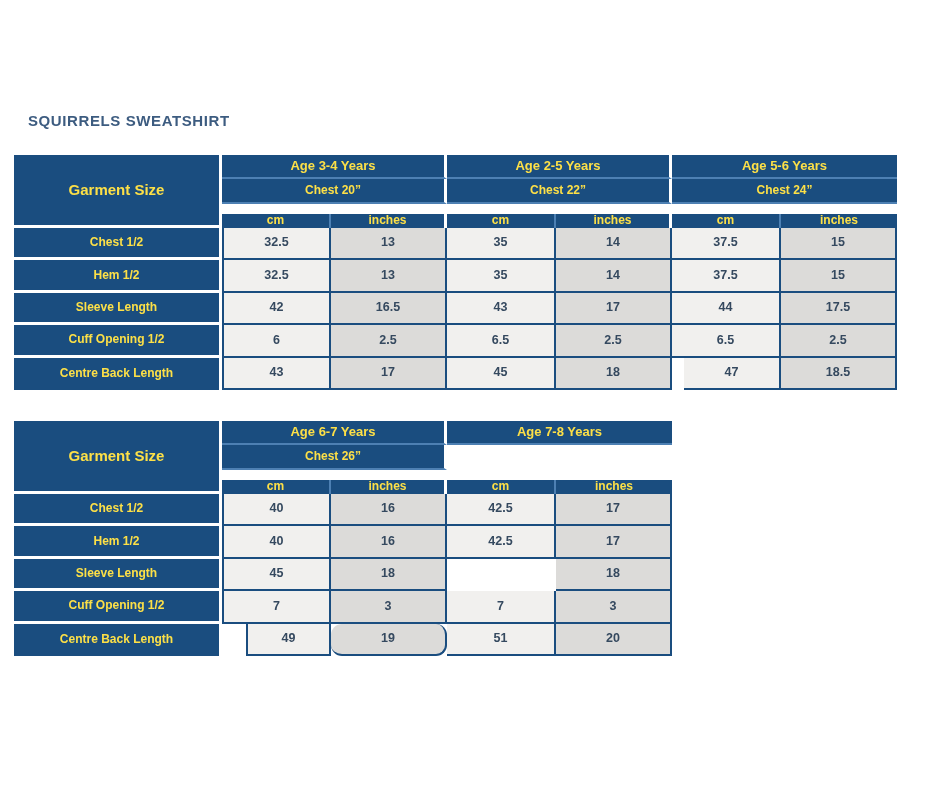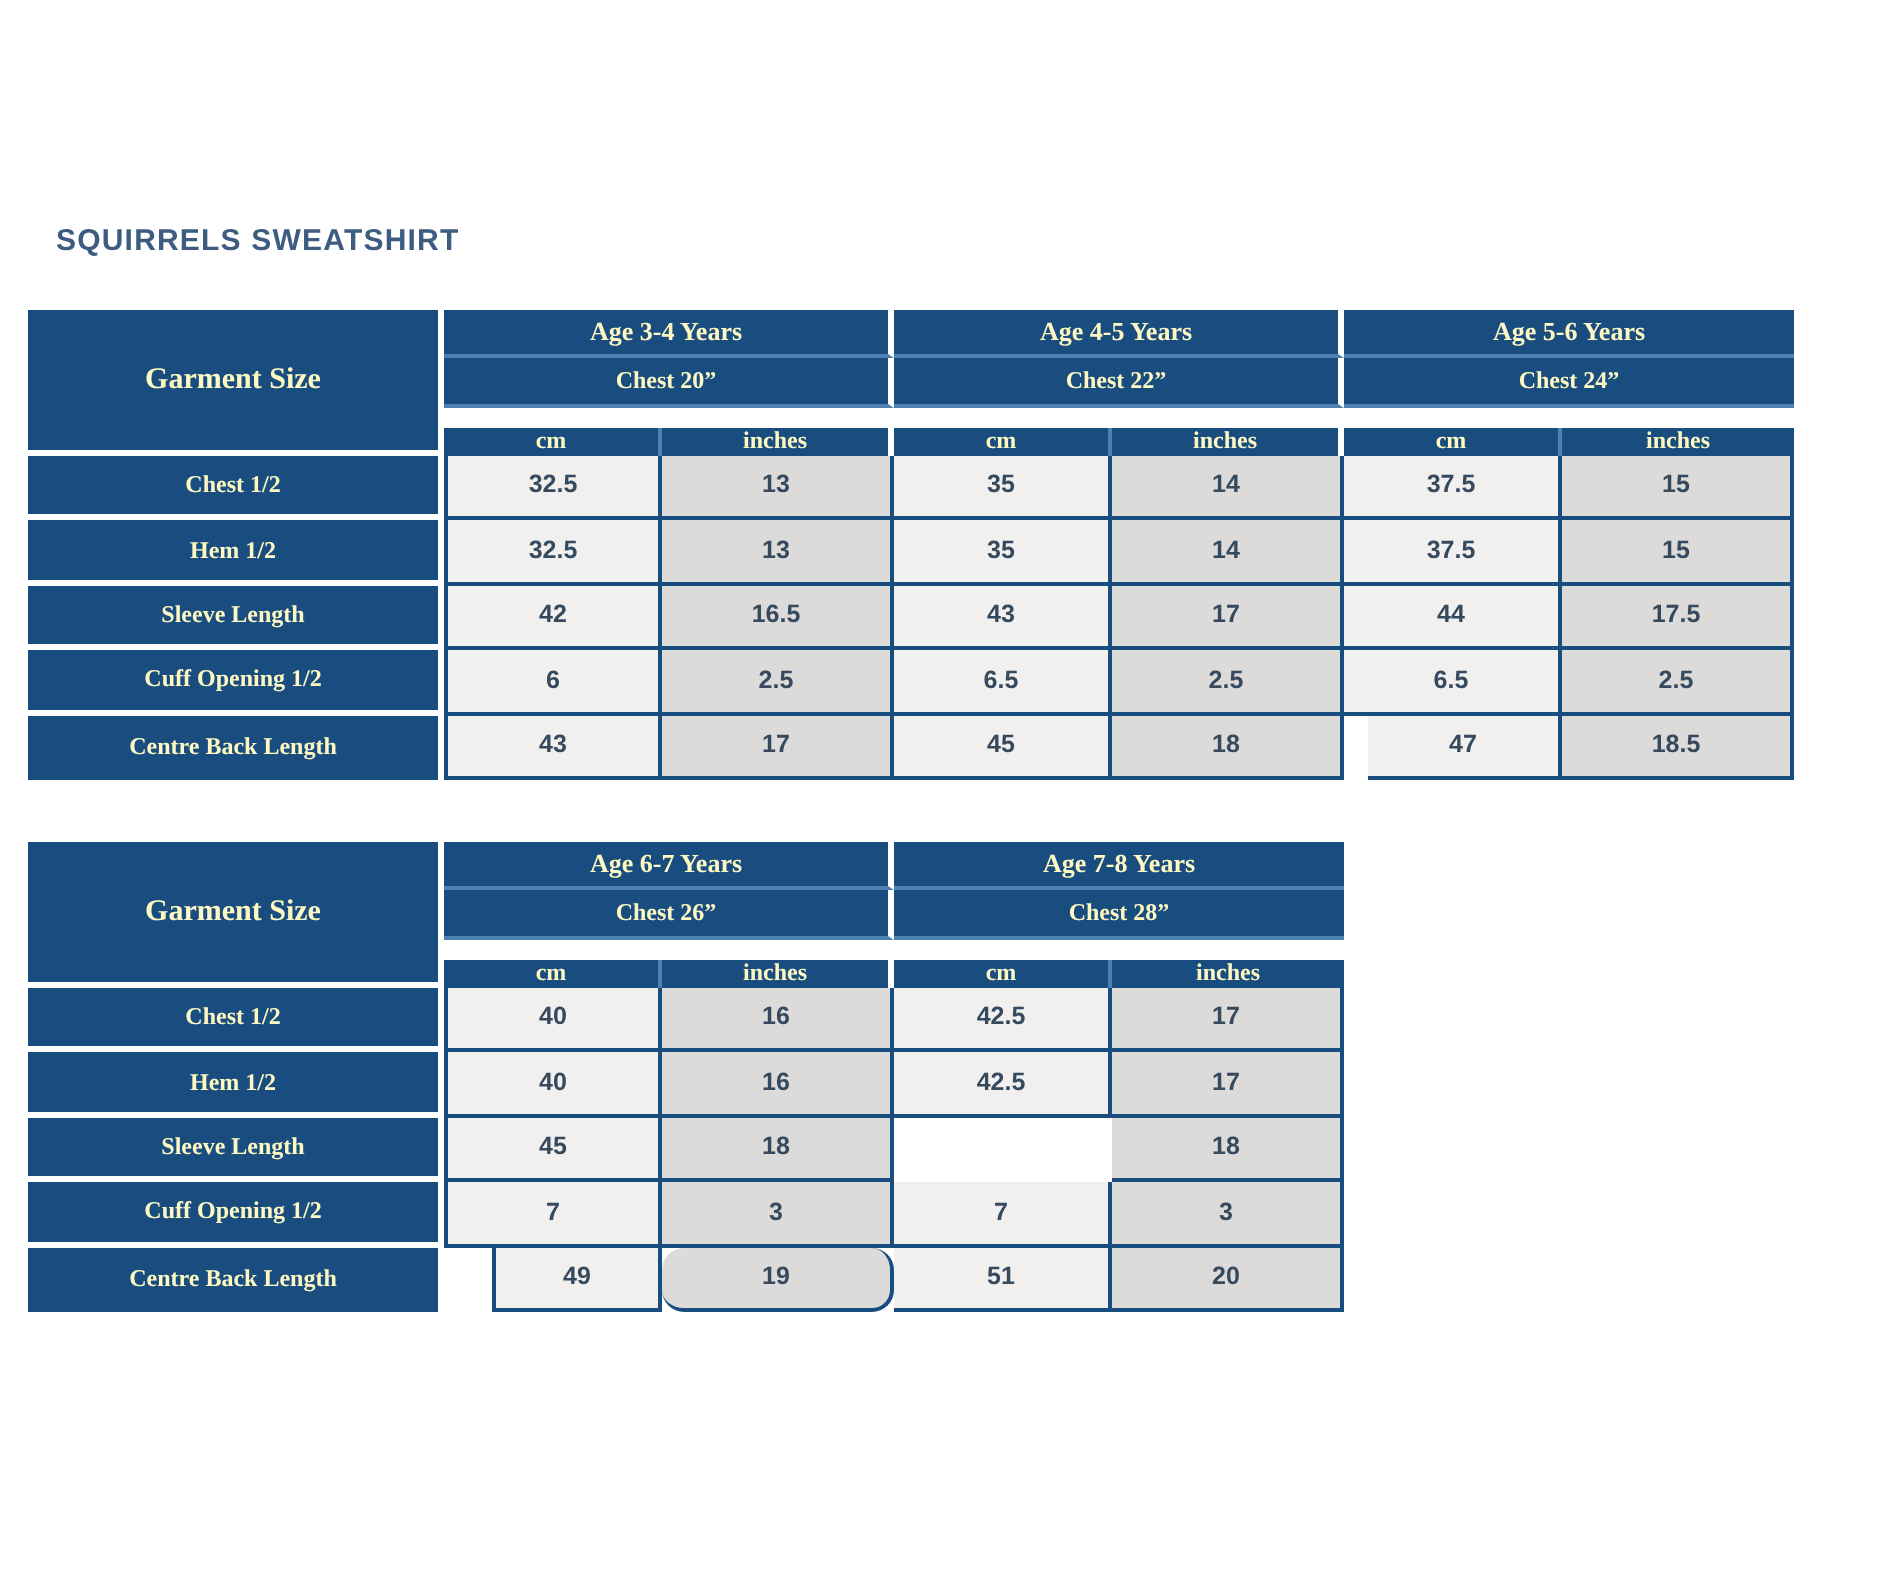--- a/index.html
+++ b/index.html
@@ -33,22 +33,21 @@
   .cell {
     display: flex;
     align-items: center;
     justify-content: center;
     box-sizing: border-box;
     text-align: center;
     line-height: 1.1;
   }
   .navy {
     background: var(--navy, #1a4d7f);
-    color: #fef9c3;
-    font-family: Liberation Serif, serif;
+    color: #fde047;
   }
   .corner {
     font-size: 15px;
     font-weight: 700;
     border-right: 3px solid #ffffff;
     border-bottom: 3px solid #ffffff;
   }
   .age {
     font-size: 13px;
     font-weight: 700;
@@ -99,21 +98,21 @@
 <body>
 
 <div class="page">
   <h1 class="title">SQUIRRELS SWEATSHIRT</h1>
   <div class="size-table" style="left: 14px; top: 155px; grid-template-columns: 208px repeat(3, 109px 116px); grid-template-rows: 24.3px 24.3px 24.4px repeat(5, 32.45px);">
       <div class="cell navy corner" style="grid-area: 1 / 1 / 4 / 2;">Garment Size</div>
       <div class="cell navy age gsep" style="grid-area: 1 / 2 / 2 / 4;">Age 3-4 Years</div>
       <div class="cell navy chest gsep" style="grid-area: 2 / 2 / 3 / 4;">Chest 20”</div>
       <div class="cell navy unit usep" style="grid-area: 3 / 2 / 4 / 3;">cm</div>
       <div class="cell navy unit gsep" style="grid-area: 3 / 3 / 4 / 4;">inches</div>
-      <div class="cell navy age gsep" style="grid-area: 1 / 4 / 2 / 6;">Age 4-5 Years</div>
+      <div class="cell navy age gsep" style="grid-area: 1 / 4 / 2 / 6;">Age 2-5 Years</div>
       <div class="cell navy chest gsep" style="grid-area: 2 / 4 / 3 / 6;">Chest 22”</div>
       <div class="cell navy unit usep" style="grid-area: 3 / 4 / 4 / 5;">cm</div>
       <div class="cell navy unit gsep" style="grid-area: 3 / 5 / 4 / 6;">inches</div>
       <div class="cell navy age" style="grid-area: 1 / 6 / 2 / 8;">Age 5-6 Years</div>
       <div class="cell navy chest" style="grid-area: 2 / 6 / 3 / 8;">Chest 24”</div>
       <div class="cell navy unit usep" style="grid-area: 3 / 6 / 4 / 7;">cm</div>
       <div class="cell navy unit" style="grid-area: 3 / 7 / 4 / 8;">inches</div>
       <div class="cell navy rowlabel gap" style="grid-area: 4 / 1 / 5 / 2;">Chest 1/2</div>
       <div class="cell data cm first" style="grid-area: 4 / 2 / 5 / 3;">32.5</div>
       <div class="cell data inches" style="grid-area: 4 / 3 / 5 / 4;">13</div>
@@ -150,21 +149,20 @@
       <div class="cell data cm" style="grid-area: 8 / 6 / 9 / 7; margin-left: 12px;">47</div>
       <div class="cell data inches" style="grid-area: 8 / 7 / 9 / 8;">18.5</div>
     </div>
   <div class="size-table" style="left: 14px; top: 421px; grid-template-columns: 208px repeat(2, 109px 116px); grid-template-rows: 24.3px 24.3px 24.4px repeat(5, 32.45px);">
       <div class="cell navy corner" style="grid-area: 1 / 1 / 4 / 2;">Garment Size</div>
       <div class="cell navy age gsep" style="grid-area: 1 / 2 / 2 / 4;">Age 6-7 Years</div>
       <div class="cell navy chest gsep" style="grid-area: 2 / 2 / 3 / 4;">Chest 26”</div>
       <div class="cell navy unit usep" style="grid-area: 3 / 2 / 4 / 3;">cm</div>
       <div class="cell navy unit gsep" style="grid-area: 3 / 3 / 4 / 4;">inches</div>
       <div class="cell navy age" style="grid-area: 1 / 4 / 2 / 6;">Age 7-8 Years</div>
-      <div class="cell navy chest" style="grid-area: 2 / 4 / 3 / 6;">Chest 28”</div>
       <div class="cell navy unit usep" style="grid-area: 3 / 4 / 4 / 5;">cm</div>
       <div class="cell navy unit" style="grid-area: 3 / 5 / 4 / 6;">inches</div>
       <div class="cell navy rowlabel gap" style="grid-area: 4 / 1 / 5 / 2;">Chest 1/2</div>
       <div class="cell data cm first" style="grid-area: 4 / 2 / 5 / 3;">40</div>
       <div class="cell data inches" style="grid-area: 4 / 3 / 5 / 4;">16</div>
       <div class="cell data cm" style="grid-area: 4 / 4 / 5 / 5;">42.5</div>
       <div class="cell data inches" style="grid-area: 4 / 5 / 5 / 6;">17</div>
       <div class="cell navy rowlabel gap" style="grid-area: 5 / 1 / 6 / 2;">Hem 1/2</div>
       <div class="cell data cm first" style="grid-area: 5 / 2 / 6 / 3;">40</div>
       <div class="cell data inches" style="grid-area: 5 / 3 / 6 / 4;">16</div>

